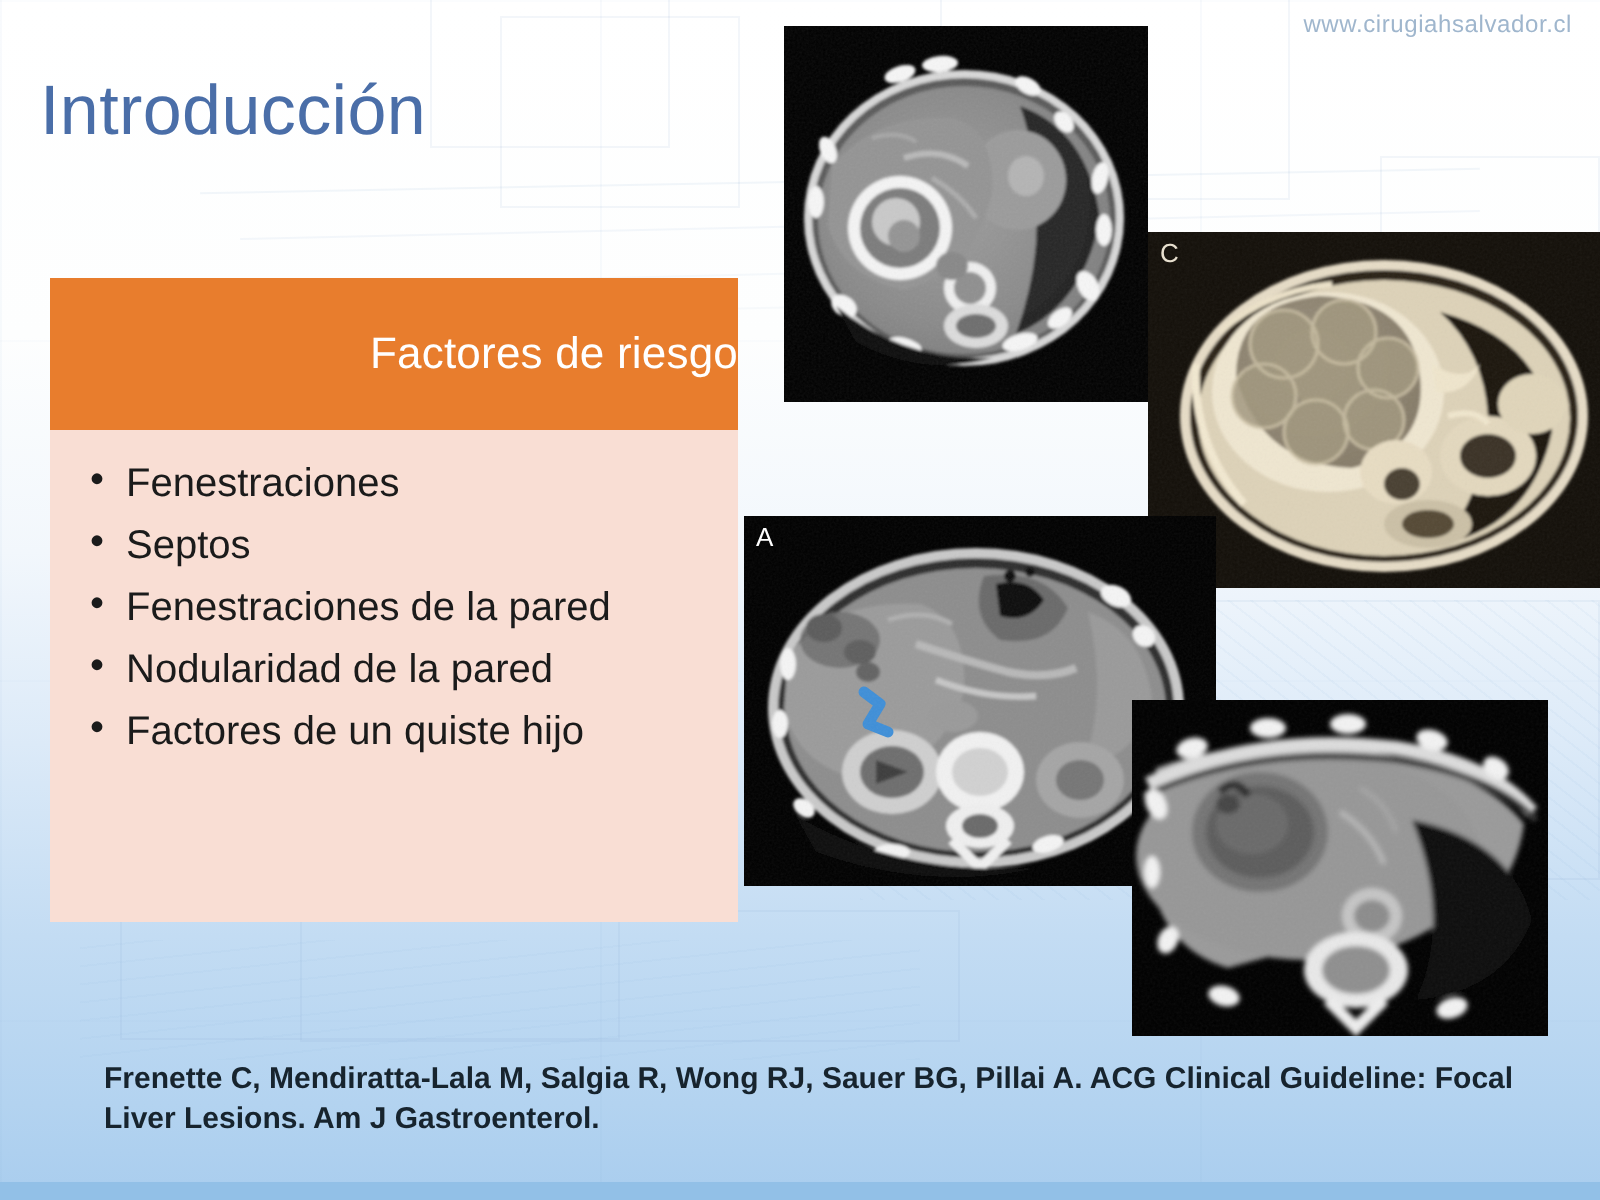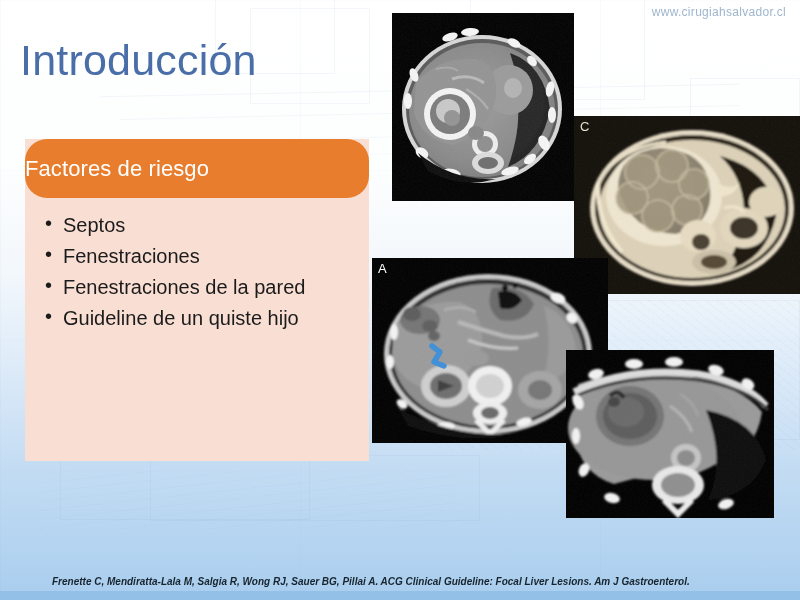--- a/index.html
+++ b/index.html
@@ -58,34 +58,34 @@
     background:repeating-linear-gradient(-6deg, rgba(120,165,210,.16) 0 1px, transparent 1px 9px);
   }
   .bottom-band {
     position:absolute; left:0; bottom:0; width:800px; height:9px;
     background:#92c0e7;
   }
 
   
   .title {
     position:absolute; left:20px; top:36px;
-    font-size:43px; font-weight:400; letter-spacing:.2px;
+    font-size:35px; font-weight:400; letter-spacing:.2px;
     color:#4a6ea8;
     white-space:nowrap;
   }
 
   
   .card {
     position:absolute; left:25px; top:139px;
     width:344px; height:322px;
     background:#f9ded4;
   }
   .card-header {
-    height:59px; background:#e87d2d;
-    display:flex; align-items:center; justify-content:flex-start;border-radius:22px;
+    height:76px; background:#e87d2d;
+    display:flex; align-items:center; justify-content:flex-end;
   }
   .card-header-text {
     color:#ffffff; font-size:22px; font-weight:400; letter-spacing:.1px;
   }
   .card-list { padding:17px 0 0 16px; }
   .card-list li {
     list-style:none;
     position:relative;
     font-size:20px;
     color:#1b1b1b;
@@ -120,22 +120,22 @@
   #fig1 { left:392px; top:13px; width:182px; height:188px; }
   
   #fig2 { left:574px; top:116px; width:226px; height:178px; background:#15120c; }
   
   #fig3 { left:372px; top:258px; width:236px; height:185px; }
   
   #fig4 { left:566px; top:350px; width:208px; height:168px; }
 
   
   .citation {
-    position:absolute; left:52px; top:575px; width:730px;
-    font-size:10px; font-style:italic; color:#17242e;
+    position:absolute; left:52px; top:530px; width:730px;
+    font-size:15px; color:#17242e;
     line-height:1.35; font-weight:600;
     font-family:"Liberation Sans", sans-serif;
   }
 </style>
 </head>
 <body>
 
 <div class="slide">
 
   <div class="bp bp-lines"></div>
@@ -156,24 +156,25 @@
 
   <div class="site-url">www.cirugiahsalvador.cl</div>
 
   <div class="title">Introducción</div>
 
   <div class="card">
     <div class="card-header">
       <span class="card-header-text">Factores de riesgo</span>
     </div>
     <ul class="card-list">
+      <li>Fenestraciones</li>
       <li>Septos</li>
-      <li>Fenestraciones</li>
       <li>Fenestraciones de la pared</li>
-      <li>Guideline de un quiste hijo</li>
+      <li>Nodularidad de la pared</li>
+      <li>Factores de un quiste hijo</li>
     </ul>
   </div>
 
   <div class="fig" id="fig1">
     <svg width="182" height="188" viewBox="0 0 182 188">
       <defs>
         <radialGradient id="liv1" cx="45%" cy="45%" r="62%">
           <stop offset="0%" stop-color="#9d9d9d"></stop>
           <stop offset="70%" stop-color="#8a8a8a"></stop>
           <stop offset="100%" stop-color="#7c7c7c"></stop>

